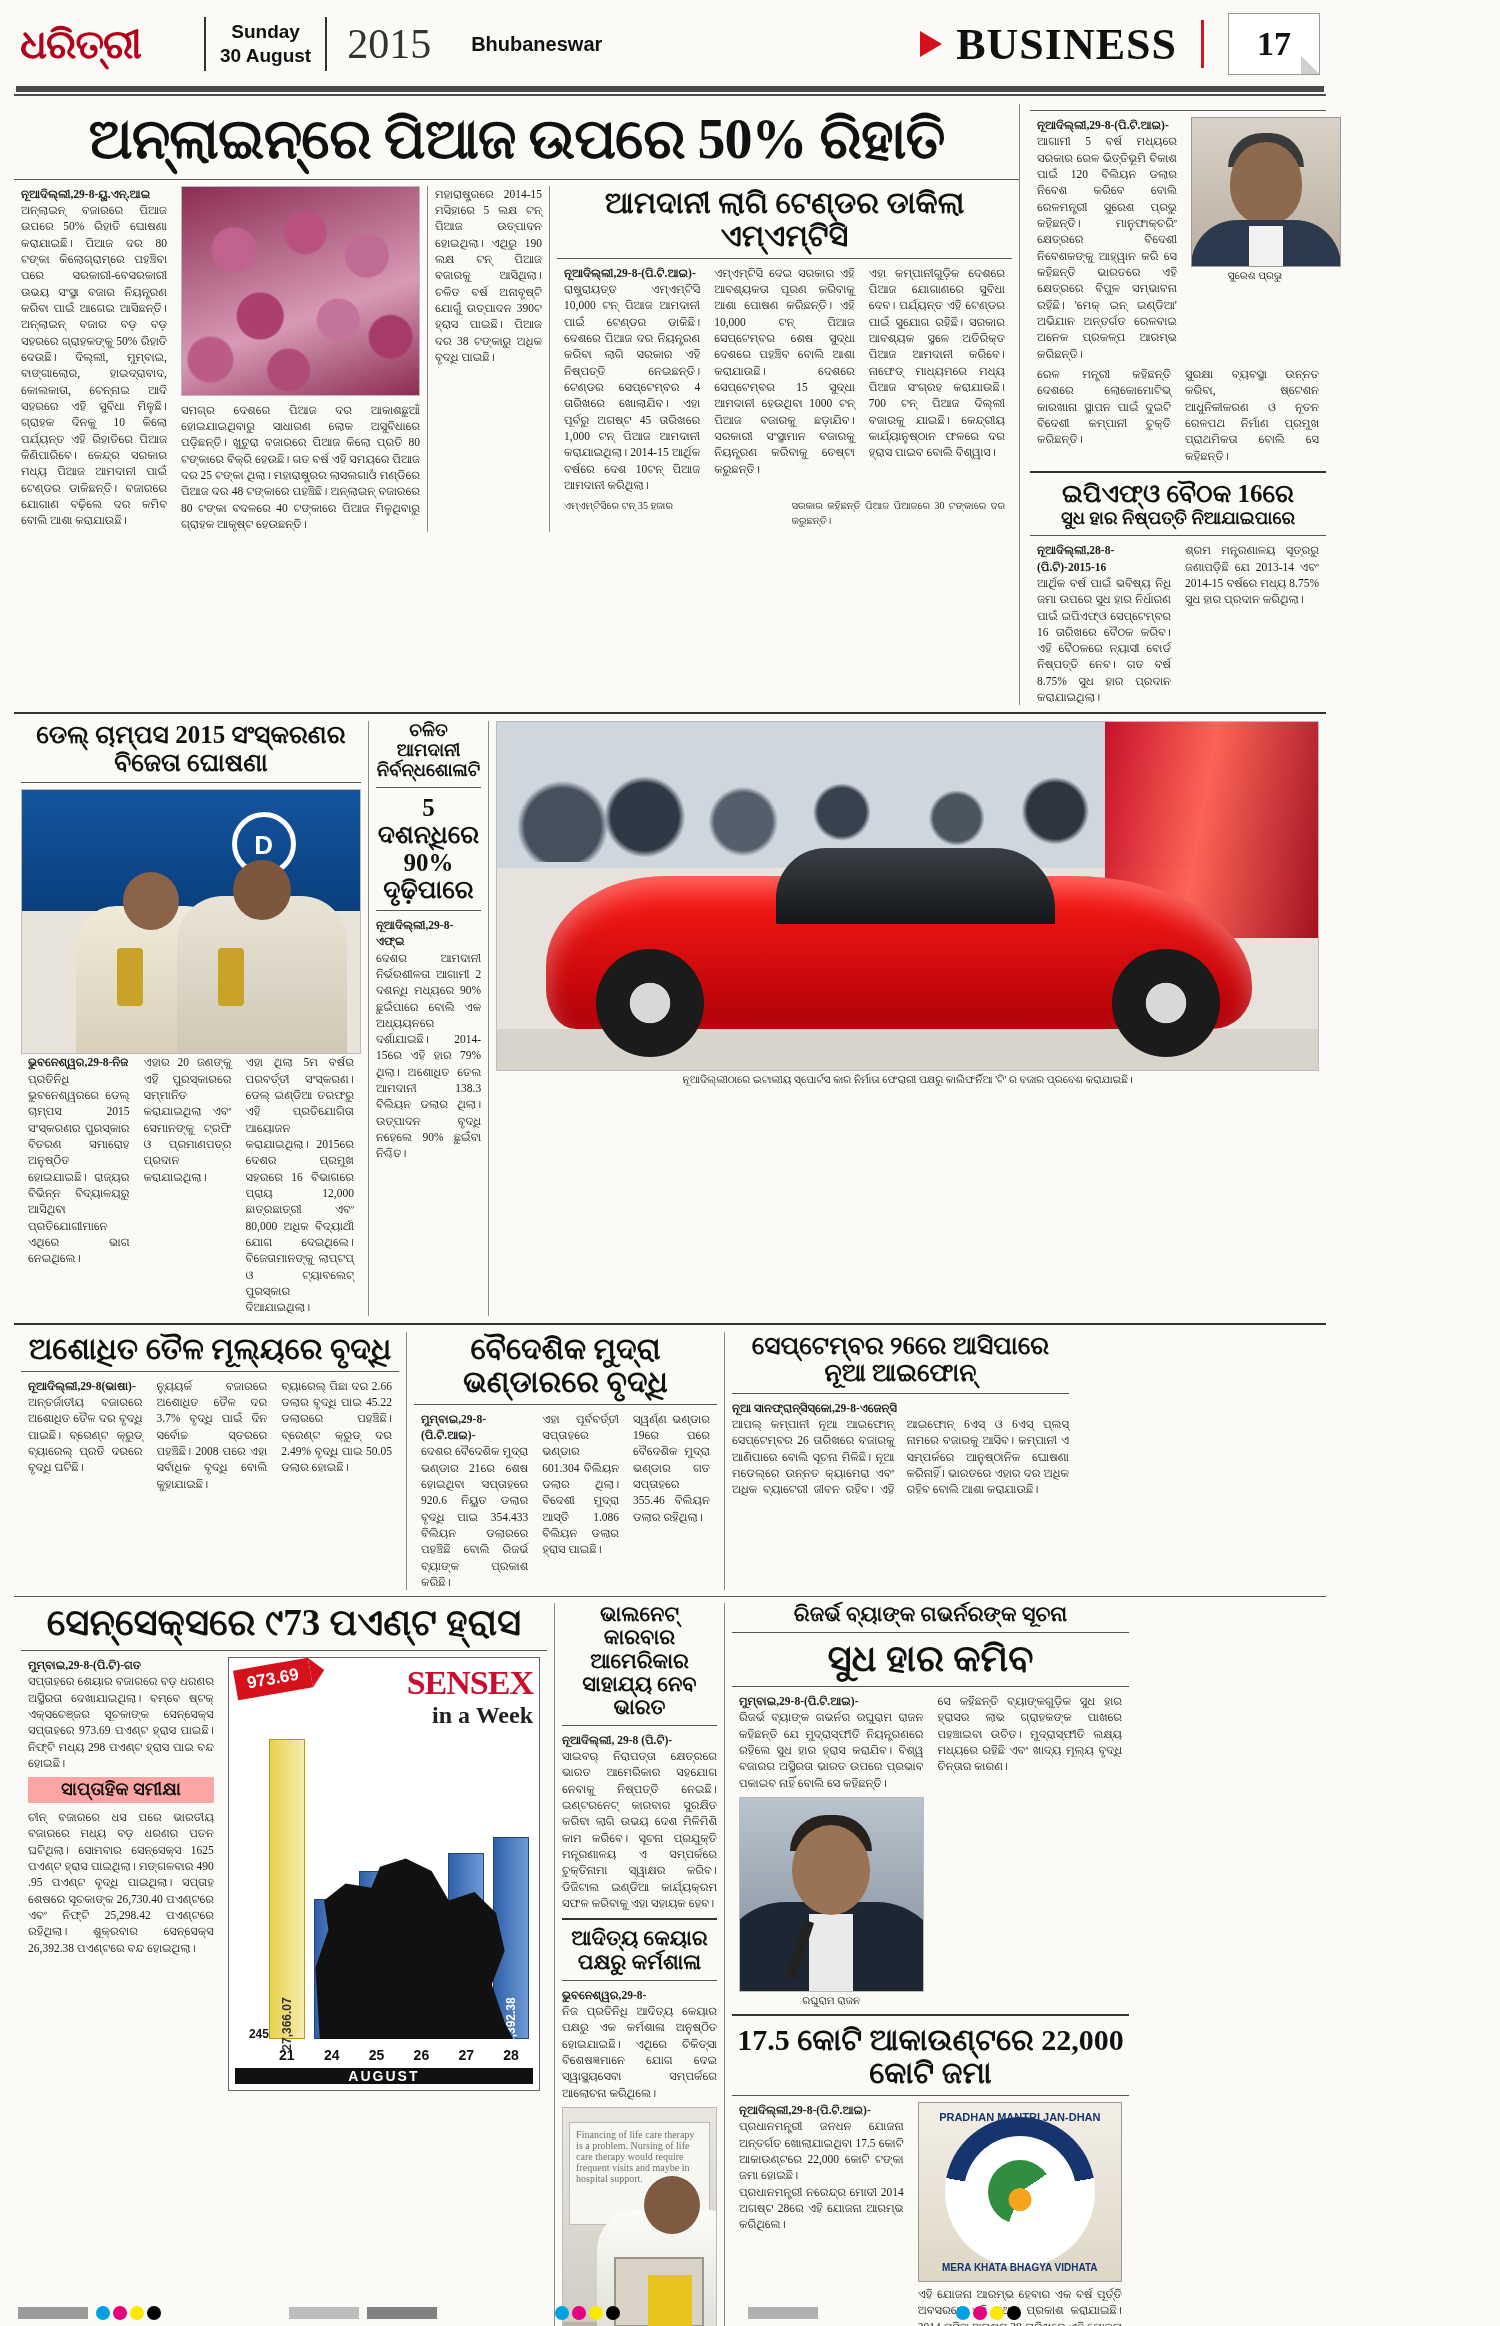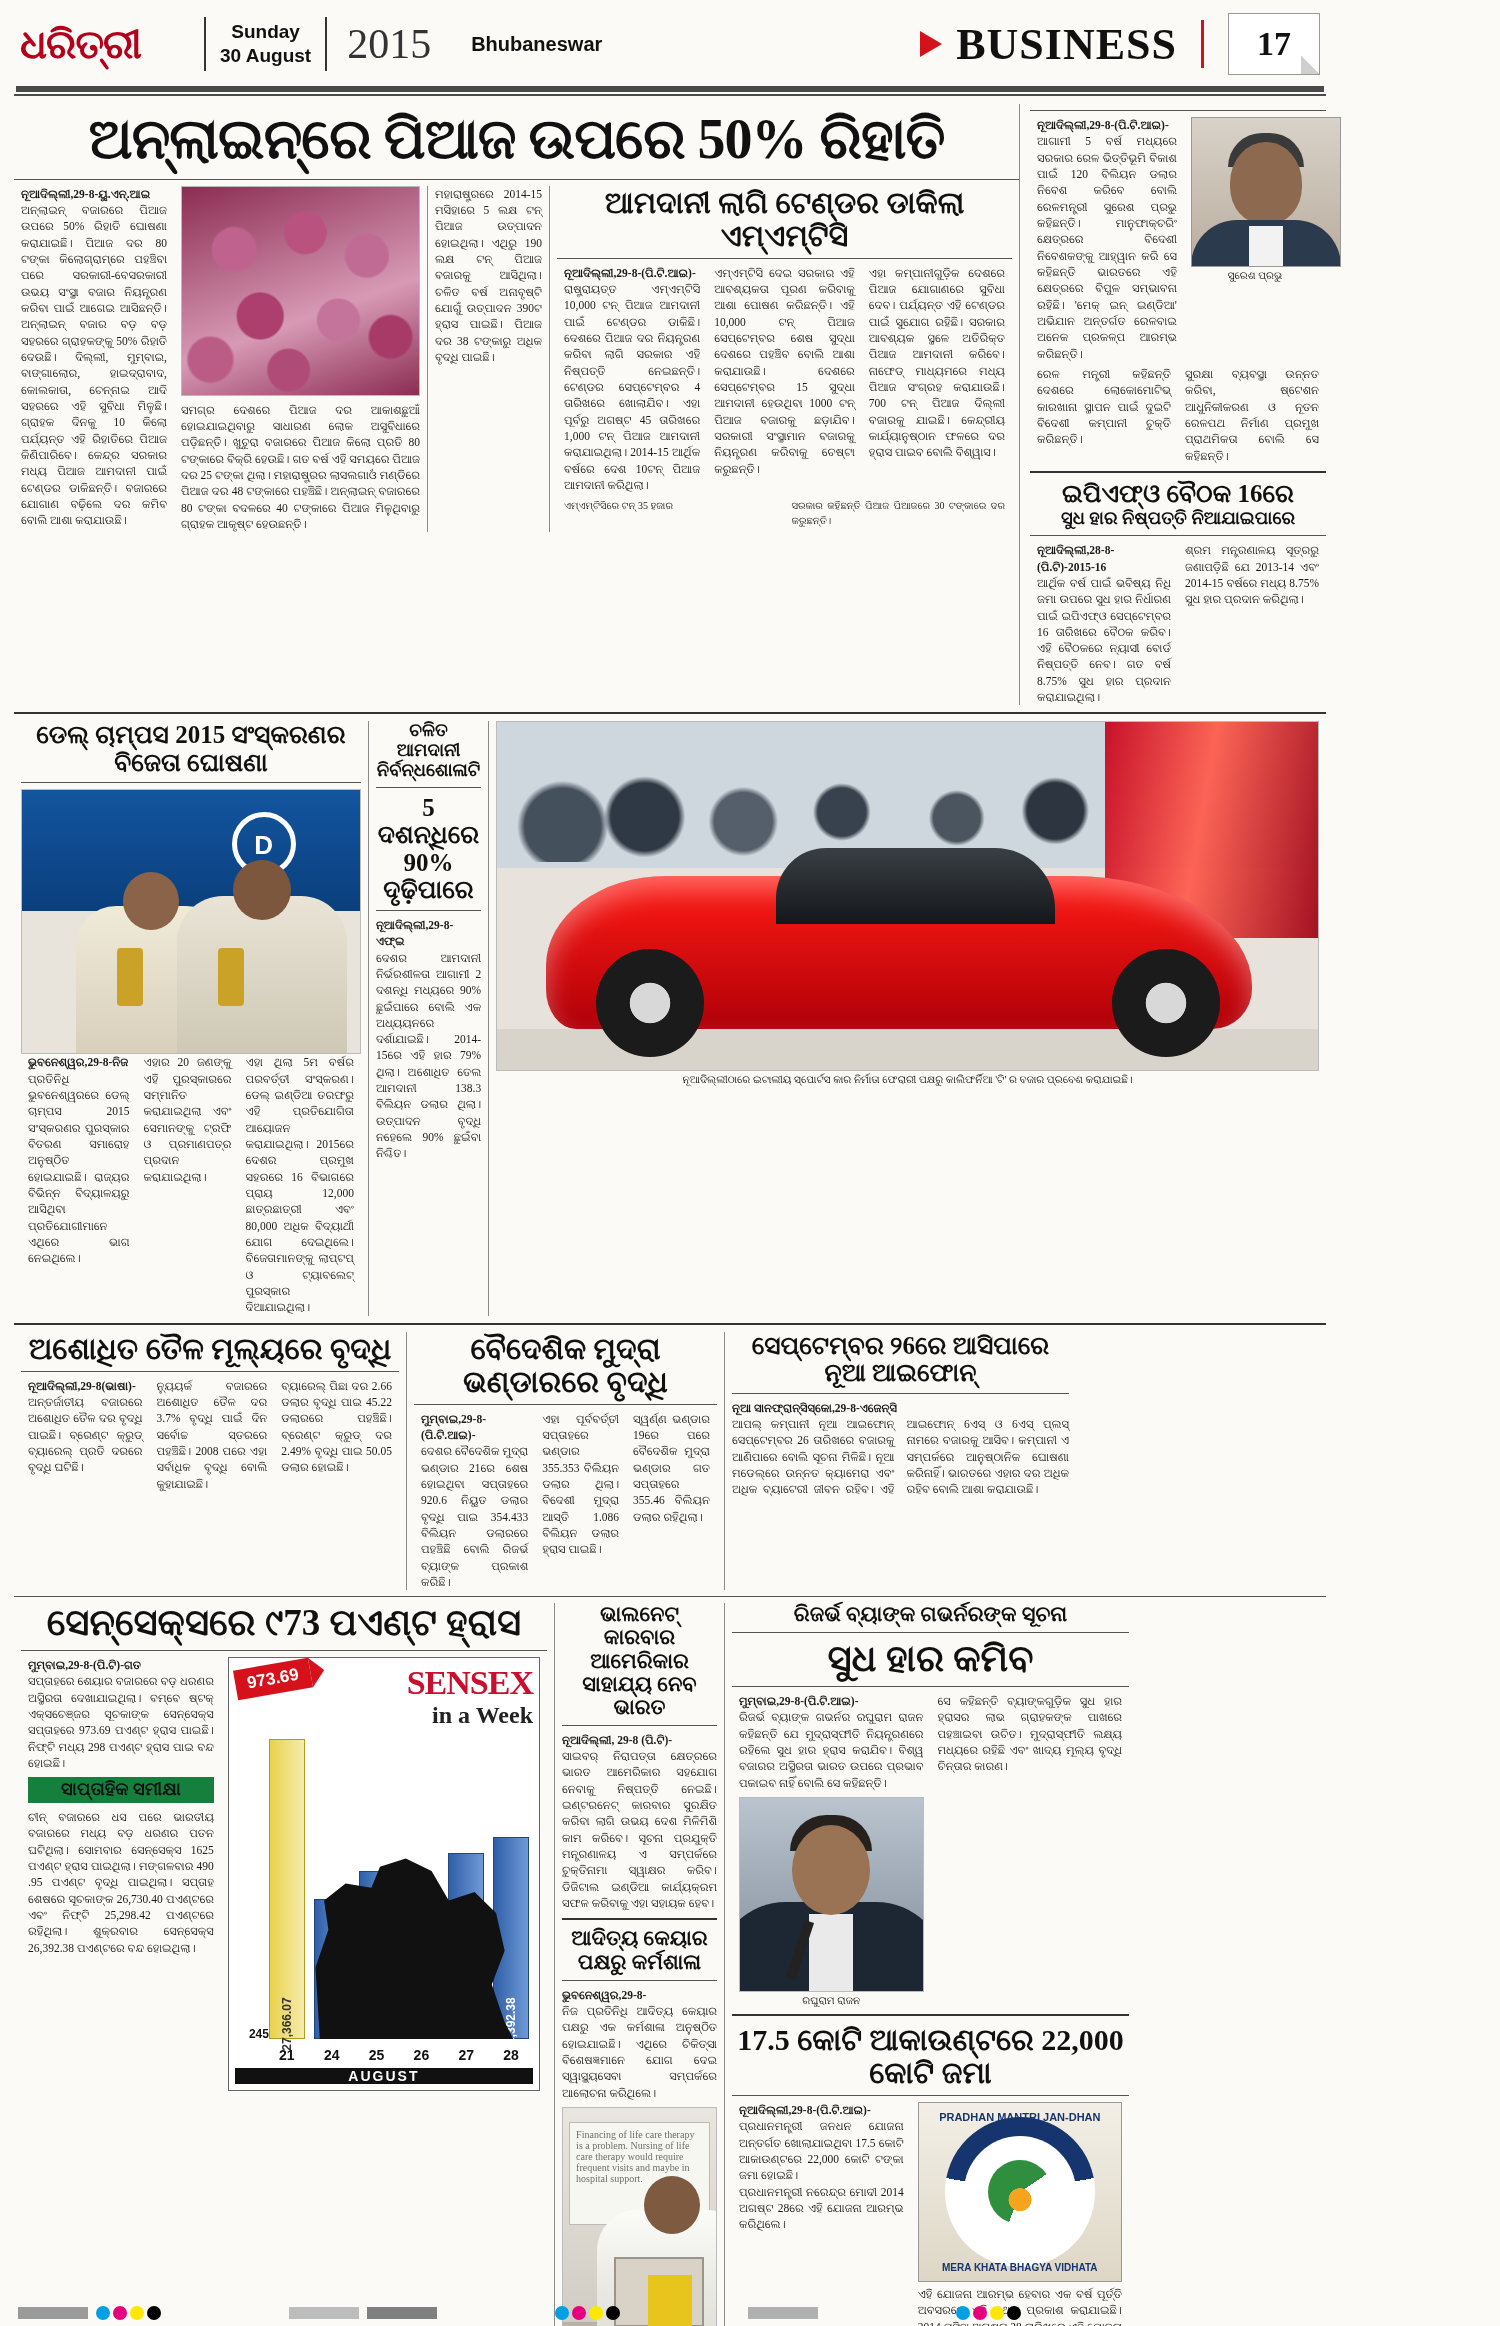--- a/index.html
+++ b/index.html
@@ -399,21 +399,21 @@
 
     <div class="col vline" style="width:318px">
       <div class="hl s32">ବୈଦେଶିକ ମୁଦ୍ରା ଭଣ୍ଡାରରେ ବୃଦ୍ଧି</div>
       <div class="hrthin"></div>
       <div class="row">
         <div class="col" style="width:40%">
           <div class="body-od"><b>ମୁମ୍ବାଇ,29-8-(ପି.ଟି.ଆଇ)-</b></div>
           <div class="body-od">ଦେଶର ବୈଦେଶିକ ମୁଦ୍ରା ଭଣ୍ଡାର 21ରେ ଶେଷ ହୋଇଥିବା ସପ୍ତାହରେ 920.6 ନିୟୁତ ଡଲାର ବୃଦ୍ଧି ପାଇ 354.433 ବିଲିୟନ ଡଲାରରେ ପହଞ୍ଚିଛି ବୋଲି ରିଜର୍ଭ ବ୍ୟାଙ୍କ ପ୍ରକାଶ କରିଛି।</div>
         </div>
         <div class="col" style="width:30%">
-            <div class="body-od">ଏହା ପୂର୍ବବର୍ତ୍ତୀ ସପ୍ତାହରେ ଭଣ୍ଡାର 355.353 ବିଲିୟନ ଡଲାର ଥିଲା। ବିଦେଶୀ ମୁଦ୍ରା ଆସ୍ତି 1.086 ବିଲିୟନ ଡଲାର ହ୍ରାସ ପାଇଛି।</div>
+            <div class="body-od">ଏହା ପୂର୍ବବର୍ତ୍ତୀ ସପ୍ତାହରେ ଭଣ୍ଡାର 601.304 ବିଲିୟନ ଡଲାର ଥିଲା। ବିଦେଶୀ ମୁଦ୍ରା ଆସ୍ତି 1.086 ବିଲିୟନ ଡଲାର ହ୍ରାସ ପାଇଛି।</div>
           </div>
         <div class="col" style="width:30%">
             <div class="body-od">ସ୍ୱର୍ଣ୍ଣ ଭଣ୍ଡାର 19ରେ ପରେ ବୈଦେଶିକ ମୁଦ୍ରା ଭଣ୍ଡାର ଗତ ସପ୍ତାହରେ 355.46 ବିଲିୟନ ଡଲାର ରହିଥିଲା।</div>
           </div>
       </div>
     </div>
 
     <div class="col vline" style="width:352px">
       <div class="hl s26">ସେପ୍ଟେମ୍ବର ୨6ରେ ଆସିପାରେ ନୂଆ ଆଇଫୋନ୍‌</div>
       <div class="hrthin"></div>
@@ -426,21 +426,21 @@
 
   <div class="row">
 
     <div class="col" style="width:540px">
       <div class="hl s40">ସେନ୍‌ସେକ୍‌ସରେ ୯73 ପଏଣ୍ଟ ହ୍ରାସ</div>
       <div class="hrthin"></div>
       <div class="row">
         <div class="col" style="width:38%">
           <div class="body-od"><b>ମୁମ୍ବାଇ,29-8-(ପି.ଟି)-ଗତ</b></div>
           <div class="body-od">ସପ୍ତାହରେ ଶେୟାର ବଜାରରେ ବଡ଼ ଧରଣର ଅସ୍ଥିରତା ଦେଖାଯାଇଥିଲା। ବମ୍ବେ ଷ୍ଟକ୍‌ ଏକ୍ସଚେଞ୍ଜର ସୂଚକାଙ୍କ ସେନ୍‌ସେକ୍‌ସ ସପ୍ତାହରେ 973.69 ପଏଣ୍ଟ ହ୍ରାସ ପାଇଛି। ନିଫ୍‌ଟି ମଧ୍ୟ 298 ପଏଣ୍ଟ ହ୍ରାସ ପାଇ ବନ୍ଦ ହୋଇଛି।</div>
-          <div class="hl s18" style="background:#15803d;margin:6px 0;padding:3px">ସାପ୍ତାହିକ ସମୀକ୍ଷା</div>
+          <div class="hl s18" style="background:#fca5a5;margin:6px 0;padding:3px">ସାପ୍ତାହିକ ସମୀକ୍ଷା</div>
           <div class="body-od">ଚୀନ୍‌ ବଜାରରେ ଧସ ପରେ ଭାରତୀୟ ବଜାରରେ ମଧ୍ୟ ବଡ଼ ଧରଣର ପତନ ଘଟିଥିଲା। ସୋମବାର ସେନ୍‌ସେକ୍‌ସ 1625 ପଏଣ୍ଟ ହ୍ରାସ ପାଇଥିଲା। ମଙ୍ଗଳବାର 490 .95 ପଏଣ୍ଟ ବୃଦ୍ଧି ପାଇଥିଲା। ସପ୍ତାହ ଶେଷରେ ସୂଚକାଙ୍କ 26,730.40 ପଏଣ୍ଟରେ ଏବଂ ନିଫ୍‌ଟି 25,298.42 ପଏଣ୍ଟରେ ରହିଥିଲା। ଶୁକ୍ରବାର ସେନ୍‌ସେକ୍‌ସ 26,392.38 ପଏଣ୍ଟରେ ବନ୍ଦ ହୋଇଥିଲା।</div>
         </div>
         <div class="col" style="width:62%">
           <div class="chart-box">
             <div style="display:flex;align-items:flex-start;gap:6px">
               <div class="arrowbadge" style="position:static;transform:rotate(-10deg)">973.69</div>
               <div style="margin-left:auto;text-align:right">
                 <div class="sensex-title" style="font-size:34px;letter-spacing:-1px">SENSEX</div>
                 <div class="sensex-title" style="font-size:24px;color:#222">in a Week</div>
               </div>

